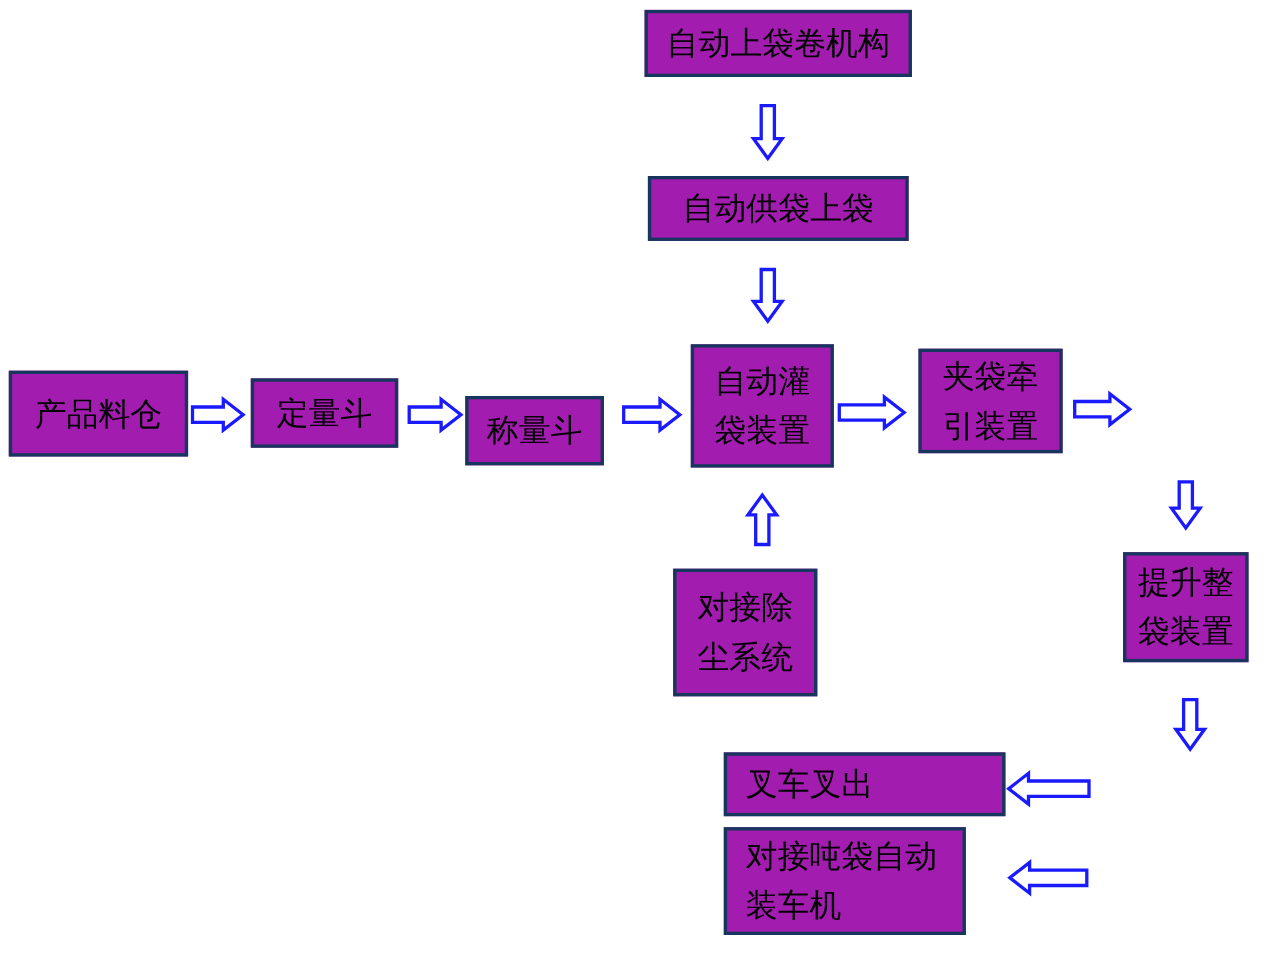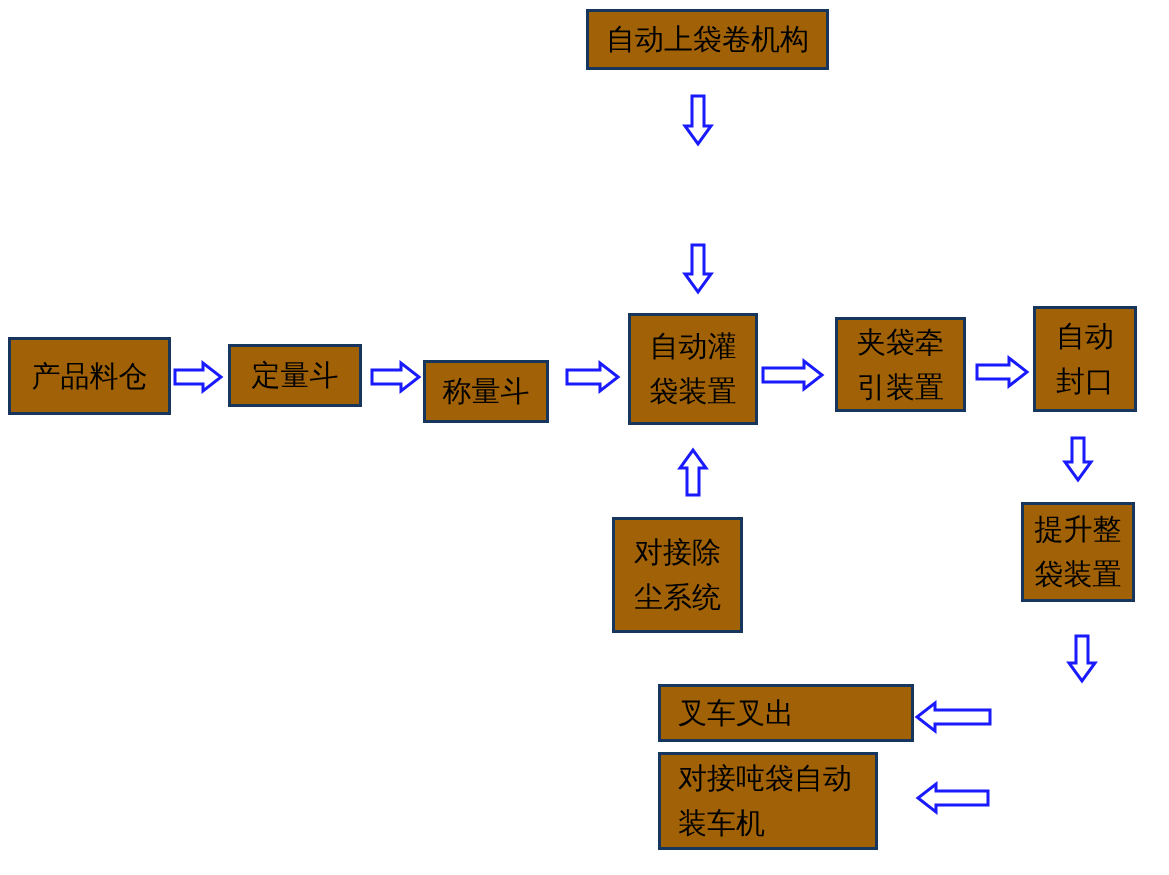--- a/index.html
+++ b/index.html
@@ -8,21 +8,21 @@
     width: 1169px;
     height: 875px;
     background: #ffffff;
     font-family: "DejaVu Serif", "Liberation Serif", serif;
     overflow: hidden;
   }
   .node {
     position: absolute;
     box-sizing: border-box;
     border: 3px solid #17365D;
-    background: #a16207;
+    background: #a21caf;
     color: #000000;
     display: flex;
     flex-direction: column;
     justify-content: center;
     align-items: center;
     font-size: 29px;
     line-height: 1.55;
     white-space: nowrap;
   }
   .node.align-left {
@@ -59,20 +59,23 @@
     <polygon class="block-arrow" points="1072,438 1084,438 1084,462 1091,462 1078,480 1065,462 1072,462"></polygon>
     <polygon class="block-arrow" points="1076,636 1088,636 1088,663 1095,663 1082,681 1069,663 1076,663"></polygon>
     <polygon class="block-arrow" points="990,710 990,724 935,724 935,731 917,717 935,703 935,710"></polygon>
     <polygon class="block-arrow" points="988,791 988,805 936,805 936,812 918,798 936,784 936,791"></polygon>
   </svg>
 
   <div class="node" style="left:586px;top:9px;width:243px;height:61px">
     <div>自动上袋卷机构</div>
   </div>
 
+  <div class="node" style="left:589px;top:160px;width:237px;height:59px">
+    <div>自动供袋上袋</div>
+  </div>
 
   <div class="node" style="left:8px;top:337px;width:163px;height:78px">
     <div>产品料仓</div>
   </div>
 
   <div class="node" style="left:228px;top:344px;width:134px;height:63px">
     <div>定量斗</div>
   </div>
 
   <div class="node" style="left:423px;top:360px;width:126px;height:63px">
@@ -82,24 +85,20 @@
   <div class="node" style="left:628px;top:313px;width:130px;height:112px">
     <div>自动灌</div>
     <div>袋装置</div>
   </div>
 
   <div class="node" style="left:835px;top:317px;width:131px;height:95px">
     <div>夹袋牵</div>
     <div>引装置</div>
   </div>
 
-  <div class="node" style="left:1033px;top:306px;width:104px;height:106px">
-    <div>自动</div>
-    <div>封口</div>
-  </div>
 
   <div class="node" style="left:612px;top:517px;width:131px;height:116px">
     <div>对接除</div>
     <div>尘系统</div>
   </div>
 
   <div class="node" style="left:1021px;top:502px;width:114px;height:100px">
     <div>提升整</div>
     <div>袋装置</div>
   </div>

